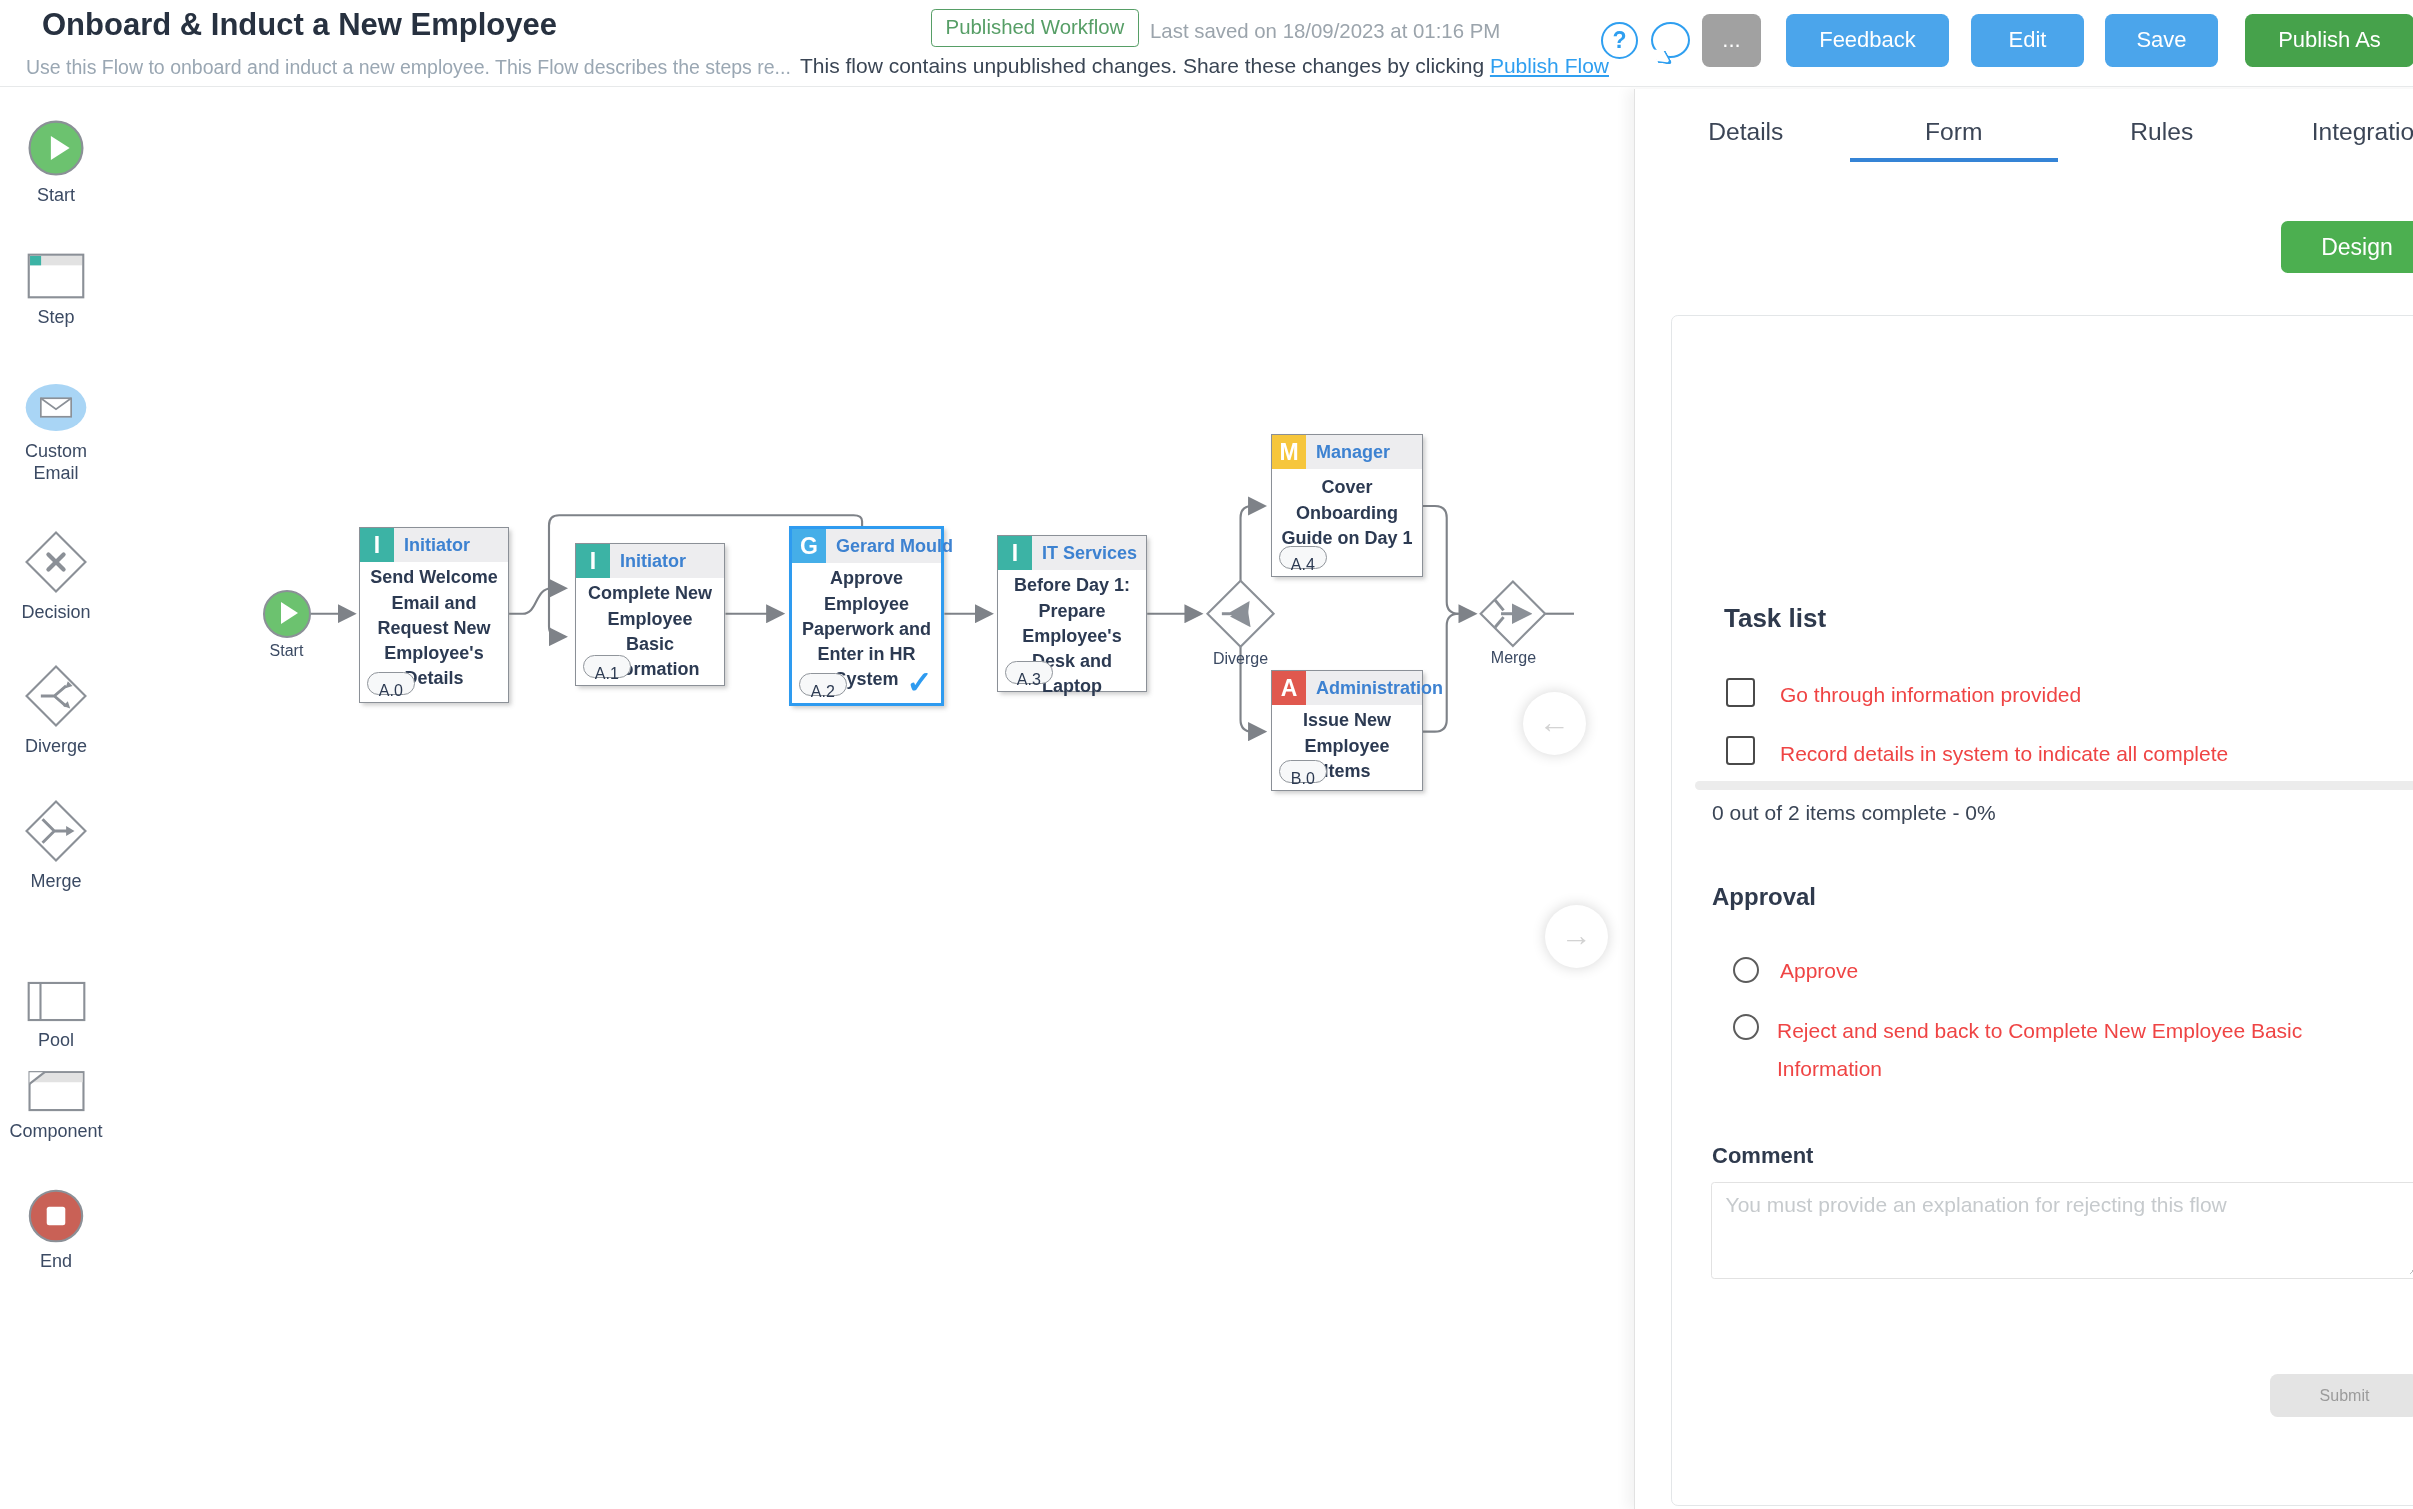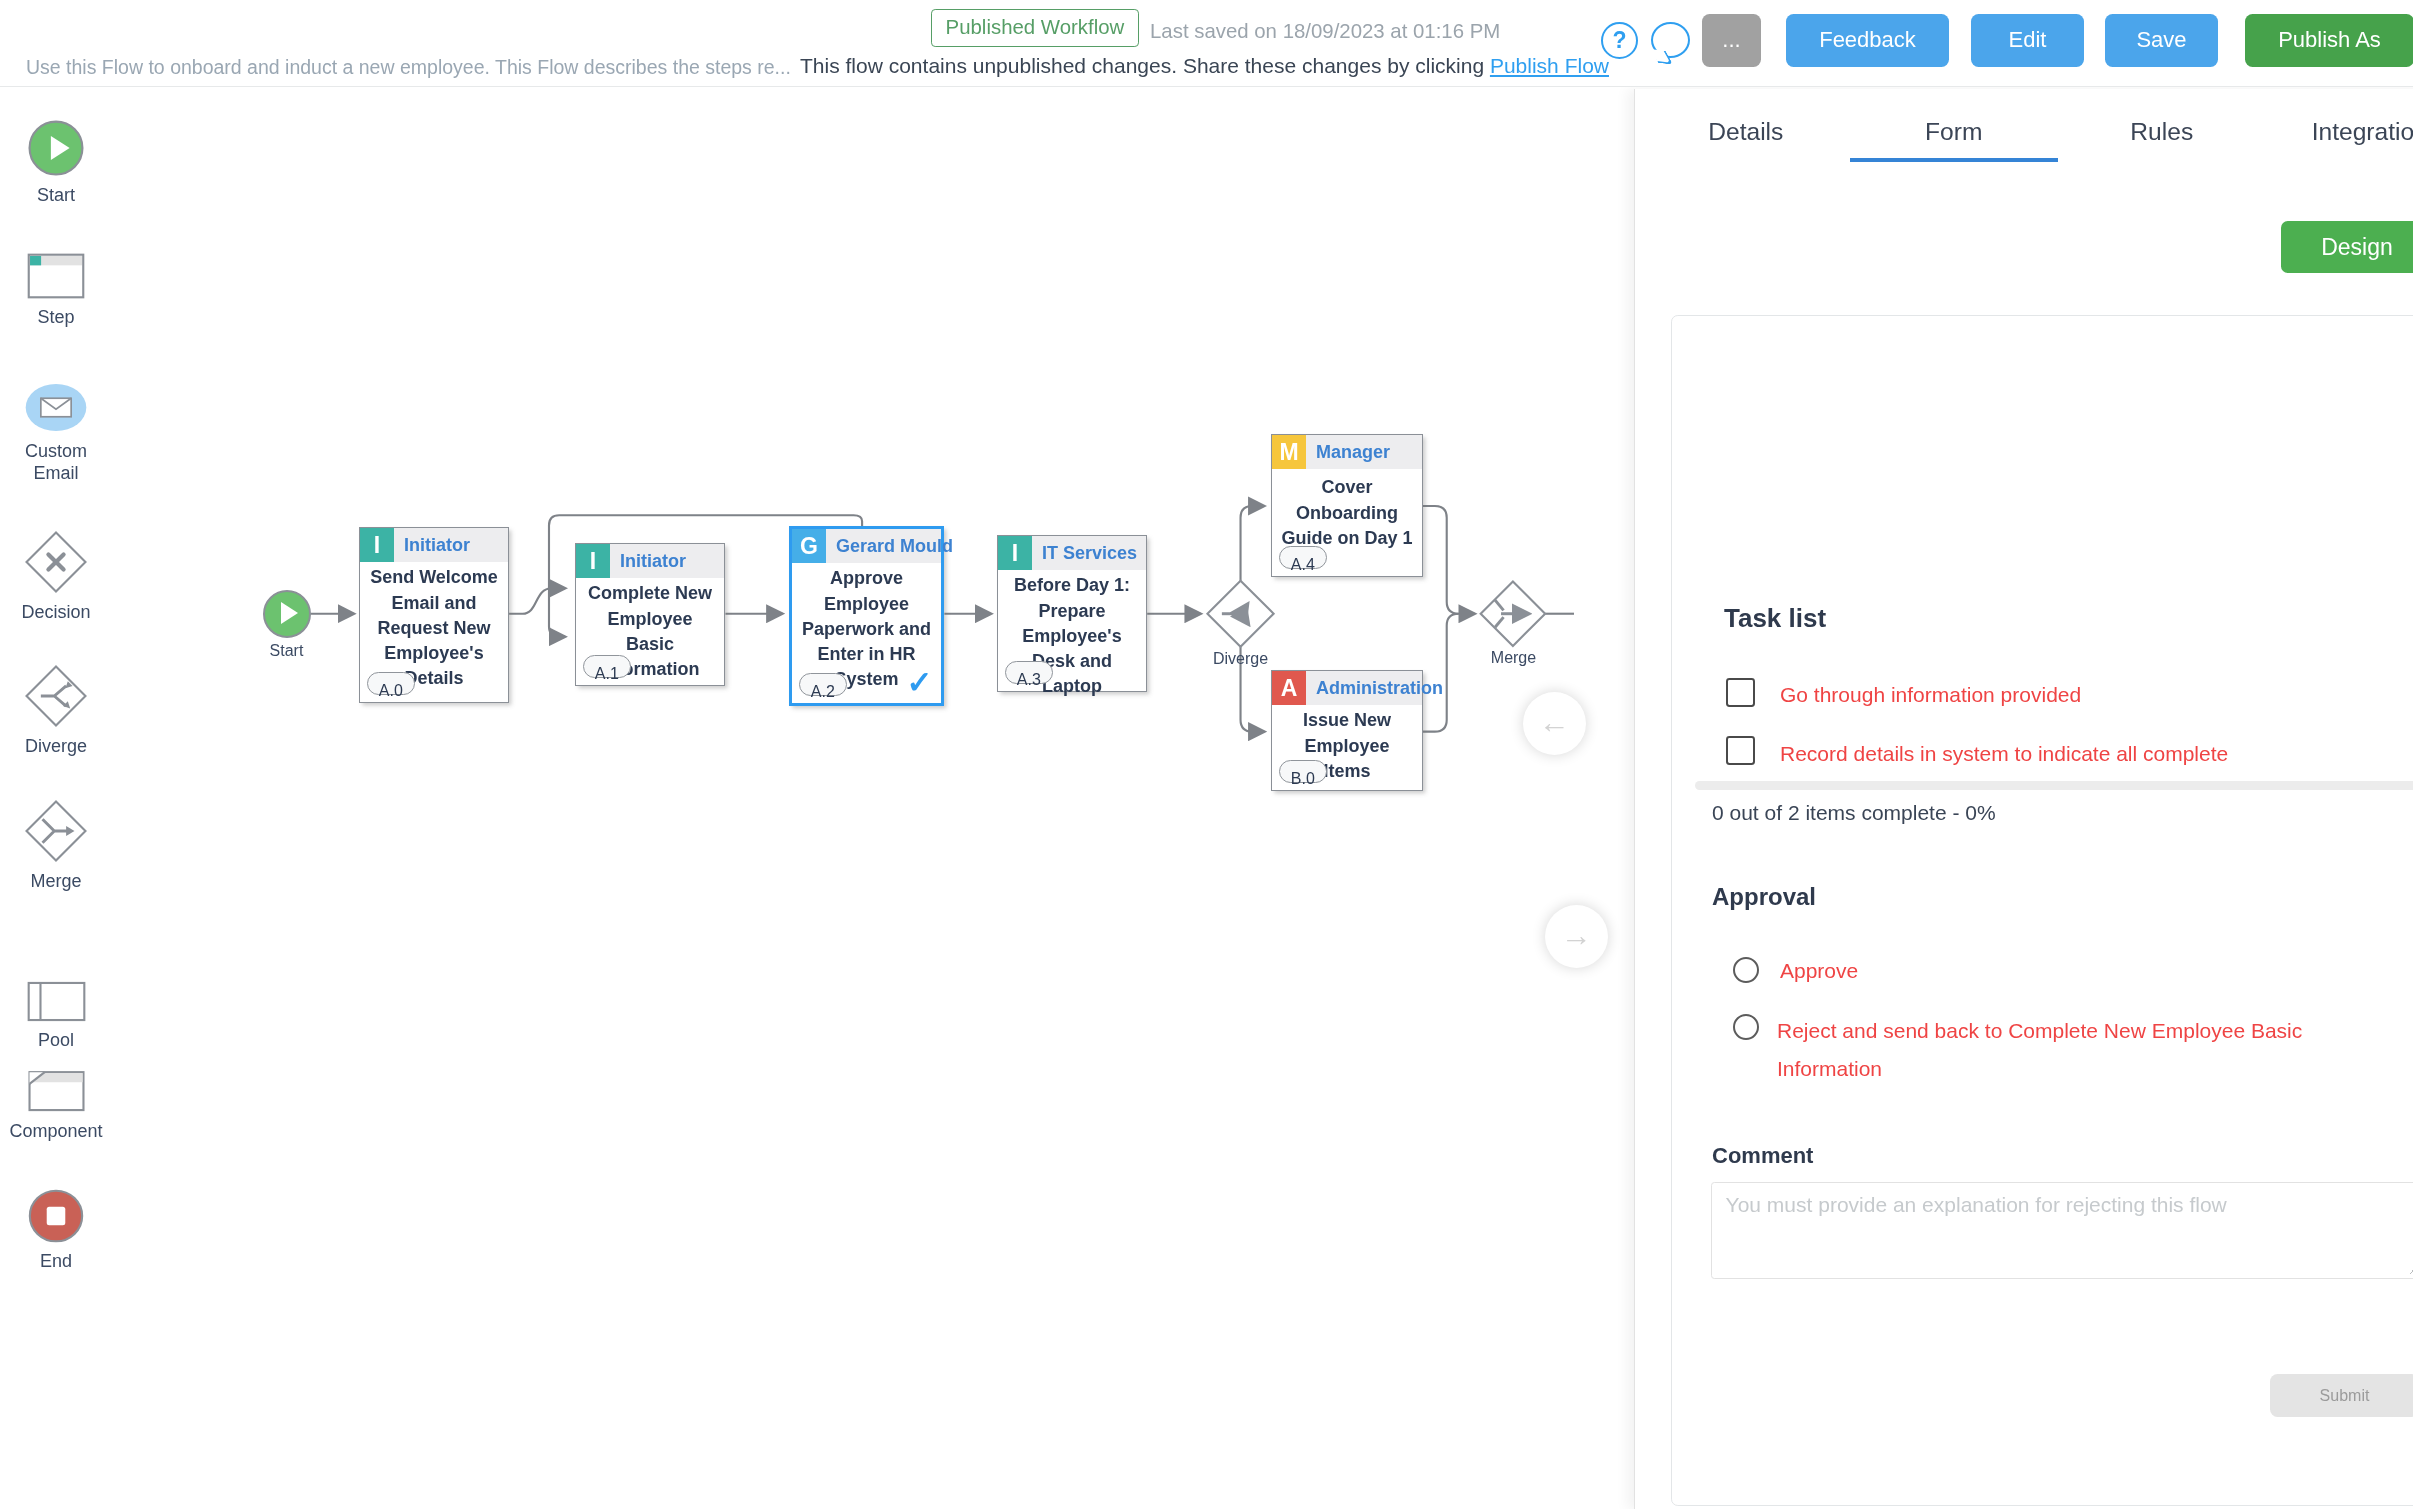--- a/index.html
+++ b/index.html
@@ -101,20 +101,21 @@
     background: linear-gradient(135deg, transparent 0 50%, #b9bcbe 50% 56%, transparent 56% 72%, #b9bcbe 72% 78%, transparent 78%); }
   .submit-btn { position: absolute; left: 598px; top: 1058px; width: 149px; height: 43px; border: none;
     border-radius: 7.6px; background: #e4e4e4; color: #9b9b9b; font-size: 16px; font-family: inherit; }
 </style>
 </head>
 <body>
 
 <div id="app">
 
   <div class="header">
+    <div class="page-title">Onboard &amp; Induct a New Employee</div>
     <div class="page-subtitle">Use this Flow to onboard and induct a new employee. This Flow describes the steps re...</div>
     <div class="pub-badge">Published Workflow</div>
     <div class="last-saved">Last saved on 18/09/2023 at 01:16 PM</div>
     <div class="notice"><span>This flow contains unpublished changes. Share these changes by clicking </span><a>Publish Flow</a></div>
     <div class="help-circle">?</div>
     <div class="chat-bubble"></div>
     <button class="hbtn gray" style="left:1702px;width:59px">...</button>
     <button class="hbtn blue" style="left:1786px;width:163px">Feedback</button>
     <button class="hbtn blue" style="left:1971px;width:113px">Edit</button>
     <button class="hbtn blue" style="left:2105px;width:113px">Save</button>

